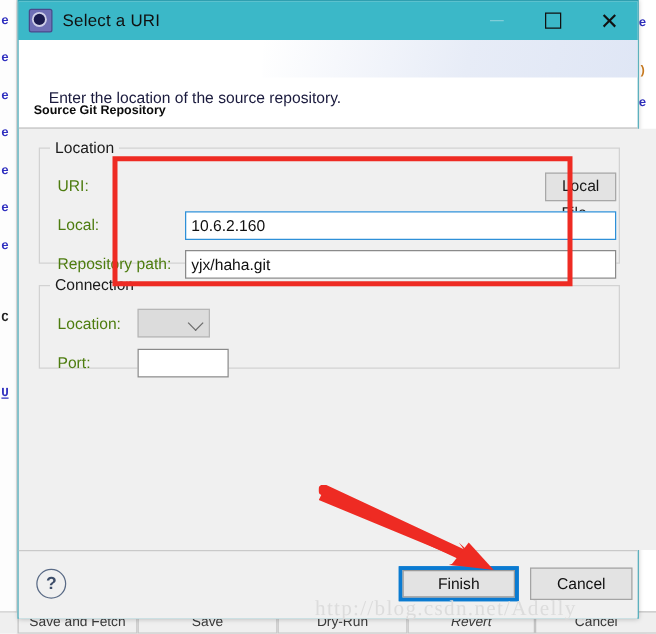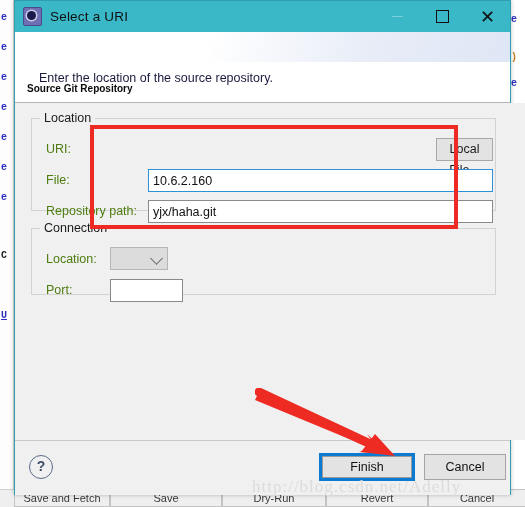--- a/index.html
+++ b/index.html
@@ -213,21 +213,21 @@
   <div id="bg-right-strip">
     <div class="bg-frag" style="left:0px; top:14px;">e</div>
     <div class="bg-frag" style="left:0px; top:52px; color:#c87a20;">)</div>
     <div class="bg-frag" style="left:0px; top:78px;">e</div>
   </div>
 
   <div id="bg-bottom-strip">
     <div class="bg-btn" style="left:14px;  width:94px;">Save and Fetch</div>
     <div class="bg-btn" style="left:222px; width:102px;">Dry-Run</div>
     <div class="bg-btn" style="left:110px; width:110px;">Save</div>
-    <div class="bg-btn" style="left:326px; width:100px;">Revert</div>
+    <div class="bg-btn" style="left:326px; width:100px;font-style:italic;">Revert</div>
     <div class="bg-btn" style="left:428px; width:96px;">Cancel</div>
   </div>
 </div>
 
 <div id="dialog">
 
   <div id="titlebar">
     <div id="title-icon"></div>
     <div id="title-text">Select a URI</div>
     <div id="win-controls">
@@ -250,21 +250,21 @@
   </div>
 
   <div id="body">
 
     <fieldset class="grp" id="grp-location">
       <legend>Location</legend>
 
       <div class="fld-label" style="left:14px; top:17px;">URI:</div>
       <div class="btn" style="left:404px; top:13px; width:57px; height:23px; line-height:21px;">Local File...</div>
 
-      <div class="fld-label" style="left:14px; top:48px;">File:</div>
+      <div class="fld-label" style="left:14px; top:48px;">Local:</div>
       <input class="txt focused" style="left: 116px; top: 44px; width: 345px;" type="text" value="10.6.2.160">
 
       <div class="fld-label" style="left:14px; top:79px;">Repository path:</div>
       <input class="txt" style="left: 116px; top: 75px; width: 345px;" type="text" value="yjx/haha.git">
     </fieldset>
 
     <fieldset class="grp" id="grp-connection">
       <legend>Connection</legend>
 
       <div class="fld-label" style="left:14px; top:17px;">Location:</div>

